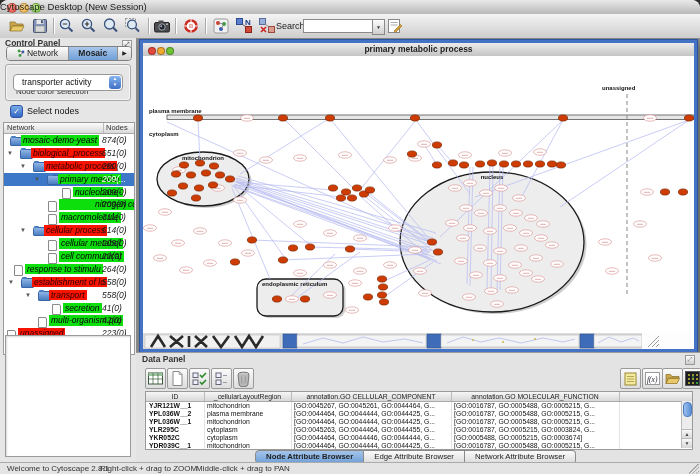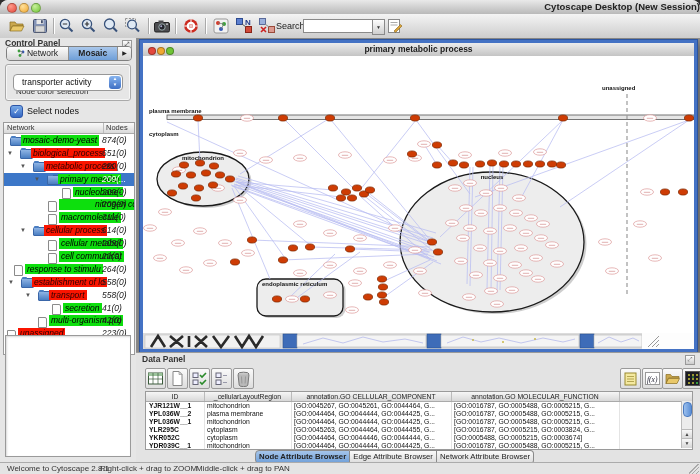--- a/index.html
+++ b/index.html
@@ -3,21 +3,21 @@
 <meta charset="utf-8">
 <style>
   html,body{margin:0;padding:0;background:#2e2e2e;font-family:"Liberation Sans",sans-serif;}
   .app{position:relative;width:700px;height:474px;background:#e6e6e6;border-radius:8px 8px 0 0;overflow:hidden;}
   
   .titlebar{position:absolute;left:0;top:0;width:700px;height:14px;background:linear-gradient(#e9e9e9,#b9b9b9);border-bottom:1px solid #828282;border-radius:8px 8px 0 0;}
   .tl{position:absolute;top:3px;width:8px;height:8px;border-radius:50%;border:0.5px solid rgba(0,0,0,.25);}
   .tl.r{left:7px;background:radial-gradient(circle at 35% 30%,#ff9a8a,#e3483d);}
   .tl.y{left:19px;background:radial-gradient(circle at 35% 30%,#ffe09a,#f0a831);}
   .tl.g{left:31px;background:radial-gradient(circle at 35% 30%,#c8f09a,#6fc435);}
-  .apptitle{position:absolute;left:0;right:0;top:0;height:14px;line-height:14px;text-align:right;font-size:9.5px;font-weight:bold;color:#222;}
+  .apptitle{position:absolute;left:0;right:0;top:0;height:14px;line-height:14px;text-align:left;font-size:9.5px;font-weight:normal;color:#222;}
   
   .toolbar{position:absolute;left:0;top:14px;width:700px;height:24px;background:linear-gradient(#f4f4f4,#cdcdcd);border-bottom:1px solid #8a8a8a;}
   .tbtn{position:absolute;top:3px;width:18px;height:18px;display:block;}
   .tbtn svg{width:18px;height:18px;}
   .tsep{position:absolute;top:4px;width:1px;height:16px;background:#aaa;box-shadow:1px 0 0 #fff;}
   .searchlabel{position:absolute;left:276px;top:7px;font-size:9px;color:#222;}
   .searchbox{position:absolute;left:303px;top:5px;width:66px;height:12px;background:#fff;border:1px solid #8a8a8a;font-size:9px;padding:0 2px;}
   .searcharrow{position:absolute;left:372px;top:5px;width:11px;height:14px;background:linear-gradient(#fdfdfd,#cfcfcf);border:1px solid #8a8a8a;font-size:5px;line-height:14px;text-align:center;color:#333;}
   
   .cpanel{position:absolute;left:0;top:38px;width:136px;height:424px;background:#e6e6e6;border-right:1px solid #9a9a9a;}
@@ -83,21 +83,21 @@
   .dtable{position:absolute;left:9px;top:38px;width:546px;height:57px;background:#fff;border:1px solid #9a9a9a;overflow:hidden;}
   .dthead{position:relative;height:9px;background:linear-gradient(#f6f6f6,#d8d8d8);border-bottom:1px solid #aaa;}
   .dth{position:absolute;top:0;height:9px;line-height:9px;font-size:6.8px;color:#222;text-align:center;border-right:1px solid #bbb;overflow:hidden;}
   .dtr{position:relative;height:8px;}
   .dtd{position:absolute;top:0;height:8px;line-height:8px;font-size:6.8px;color:#111;padding-left:3px;border-right:1px solid #e4e4e4;overflow:hidden;white-space:nowrap;}
   .dtd.b{font-weight:bold;}
   .dscroll{position:absolute;right:0;top:9px;width:10px;height:47px;background:#ececec;border-left:1px solid #bbb;}
   .dthumb{position:absolute;left:1px;top:1px;width:7px;height:13px;border-radius:4px;background:linear-gradient(90deg,#9cc0ee,#5b8fd6);border:0.5px solid #4a7ac0;}
   .darrow{position:absolute;left:0;width:10px;height:9px;font-size:5px;text-align:center;line-height:9px;color:#444;background:linear-gradient(#f8f8f8,#d6d6d6);border-top:1px solid #bbb;}
   .dtabs{position:absolute;left:119px;top:97px;height:12px;display:flex;}
-  .dtab{height:12px;line-height:12px;font-size:7.8px;padding:0 3px;border:1px solid #8a8a8a;border-left:none;background:linear-gradient(#fafafa,#dcdcdc);color:#222;white-space:nowrap;}
+  .dtab{height:12px;line-height:12px;font-size:7.8px;padding:0 10px;border:1px solid #8a8a8a;border-left:none;background:linear-gradient(#fafafa,#dcdcdc);color:#222;white-space:nowrap;}
   .dtab:first-child{border-left:1px solid #8a8a8a;border-radius:4px 0 0 4px;}
   .dtab:last-child{border-radius:0 4px 4px 0;}
   .dtab.sel{background:linear-gradient(#a5c5ea,#6f9fd8);font-weight:bold;}
   
   .statusbar{position:absolute;left:0;top:462px;width:700px;height:12px;background:#e4e4e4;border-top:1px solid #ababab;}
   .stx{position:absolute;top:0;font-size:8px;line-height:12px;color:#333;}
   .grip{position:absolute;right:1px;top:1px;width:10px;height:10px;background:
     linear-gradient(135deg,transparent 45%,#aaa 45%,#aaa 52%,transparent 52%,transparent 63%,#aaa 63%,#aaa 70%,transparent 70%,transparent 81%,#aaa 81%,#aaa 88%,transparent 88%);}
 </style>
 </head>

